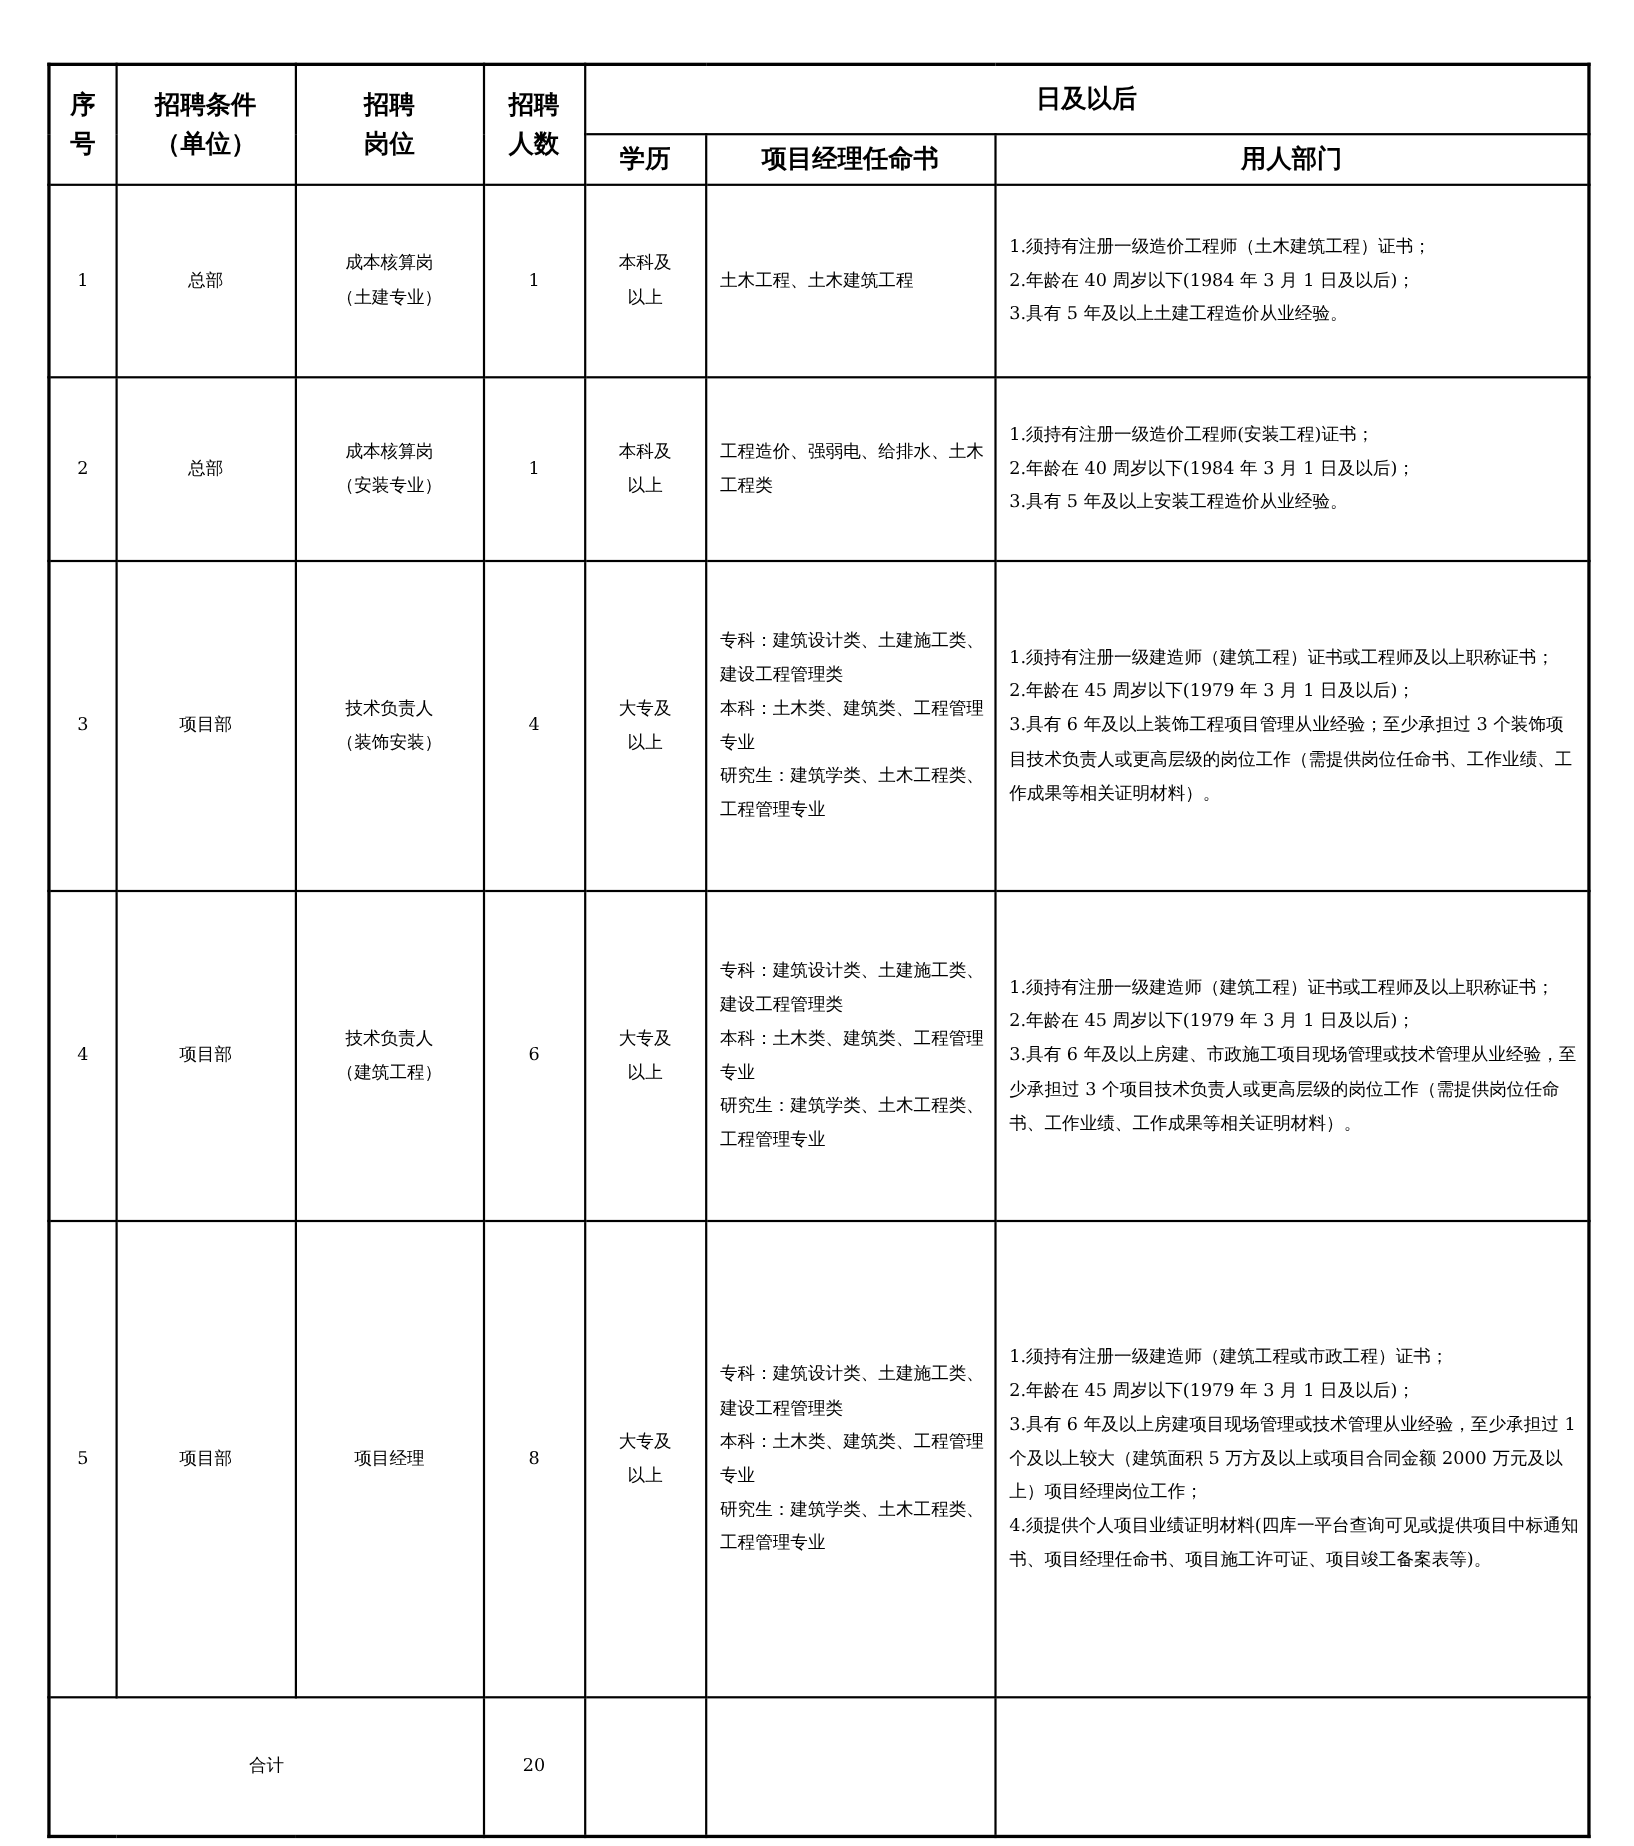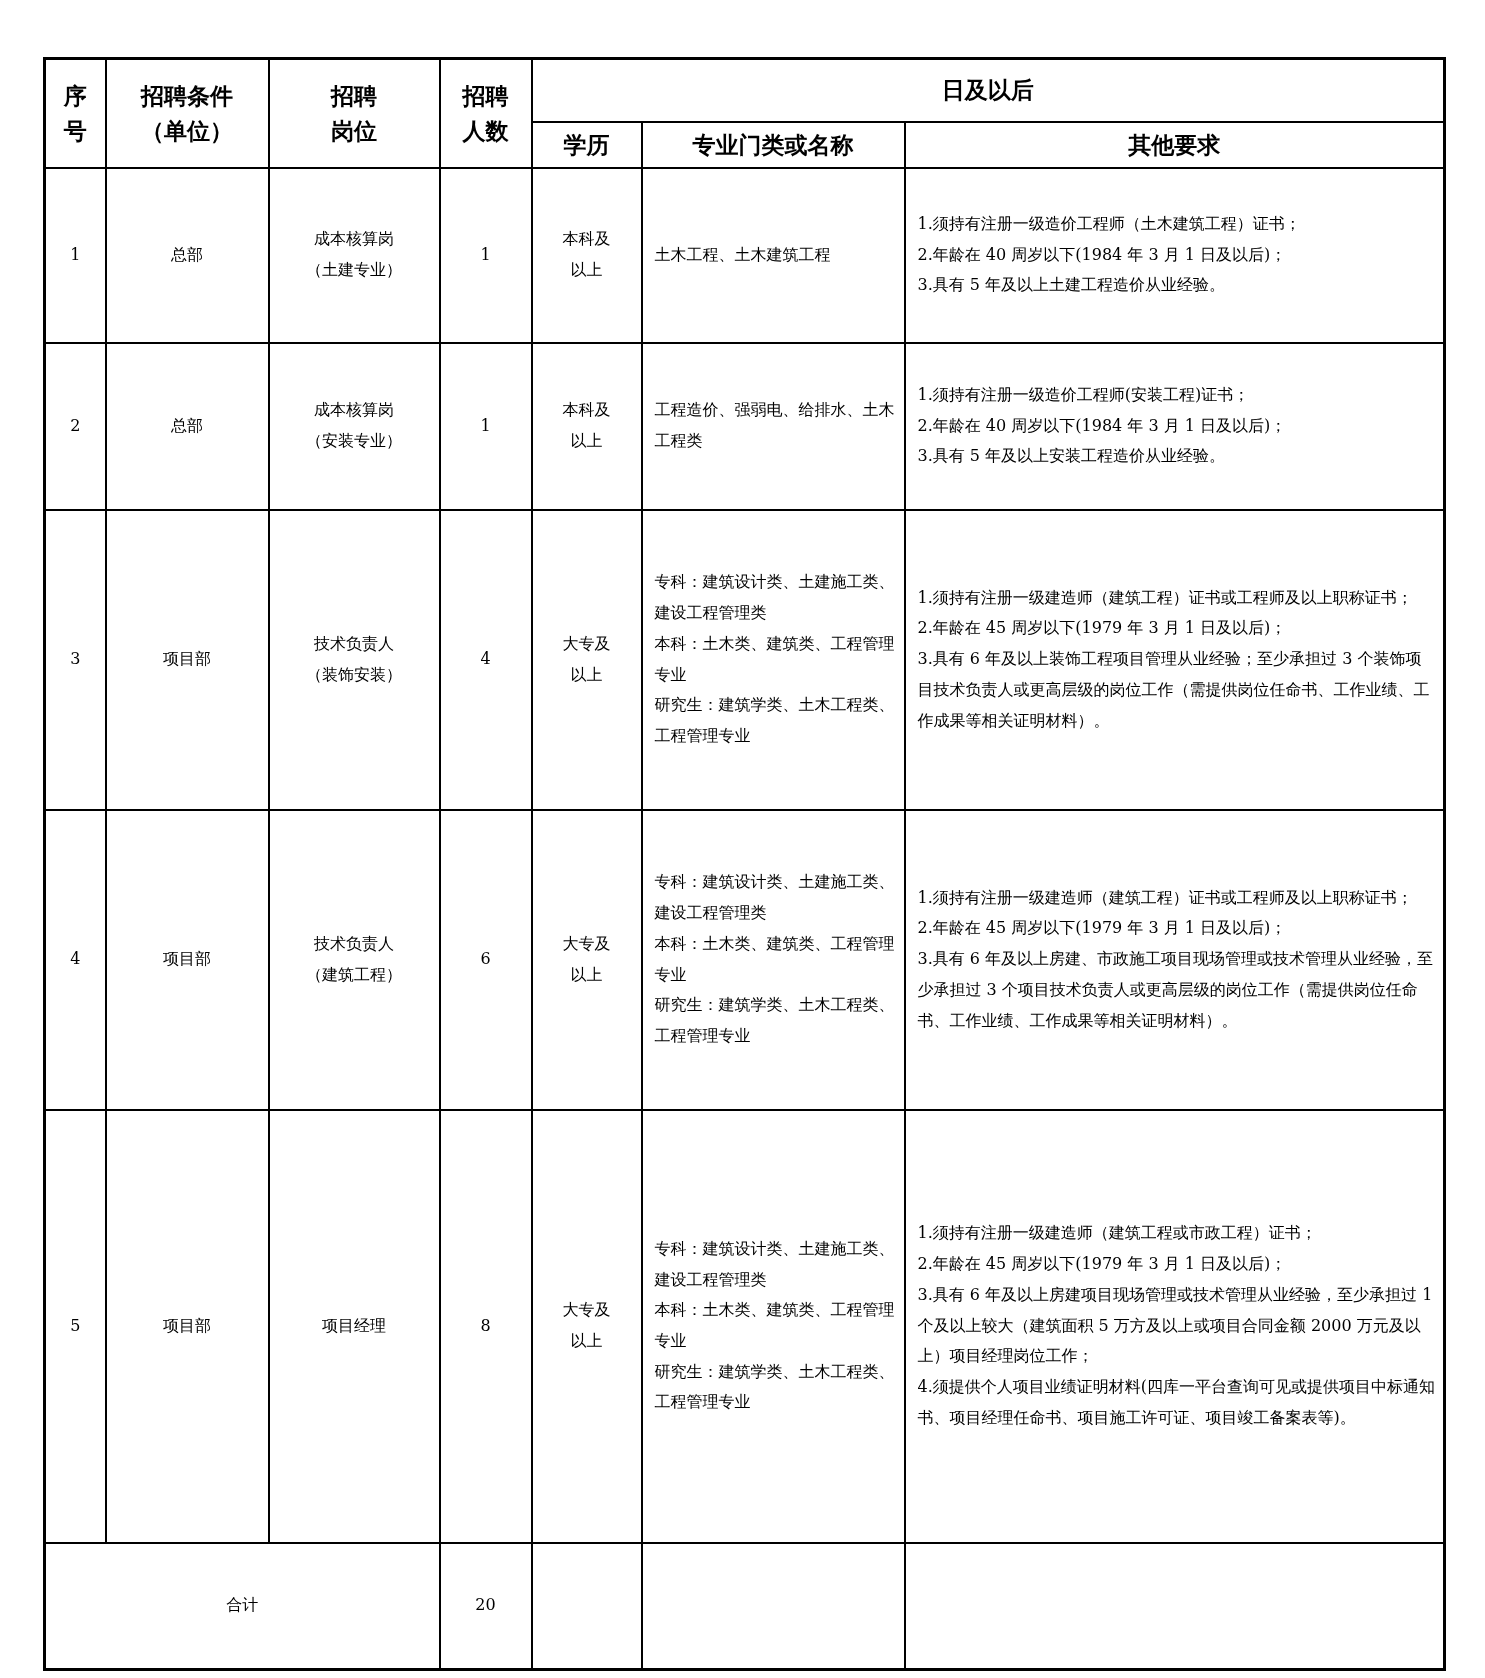--- a/index.html
+++ b/index.html
@@ -81,22 +81,22 @@
           <th rowspan="2">招聘条件
 （单位）</th>
           <th rowspan="2">招聘
 岗位</th>
           <th rowspan="2">招聘
 人数</th>
           <th colspan="3">日及以后</th>
         </tr>
         <tr class="h-sub">
           <th>学历</th>
-          <th>专业门类或名称</th>
-          <th>其他要求</th>
+          <th>项目经理任命书</th>
+          <th>用人部门</th>
         </tr>
       </thead>
       <tbody>
         <tr class="r1">
           <td>1</td>
           <td>总部</td>
           <td>成本核算岗
 （土建专业）</td>
           <td>1</td>
           <td>本科及

